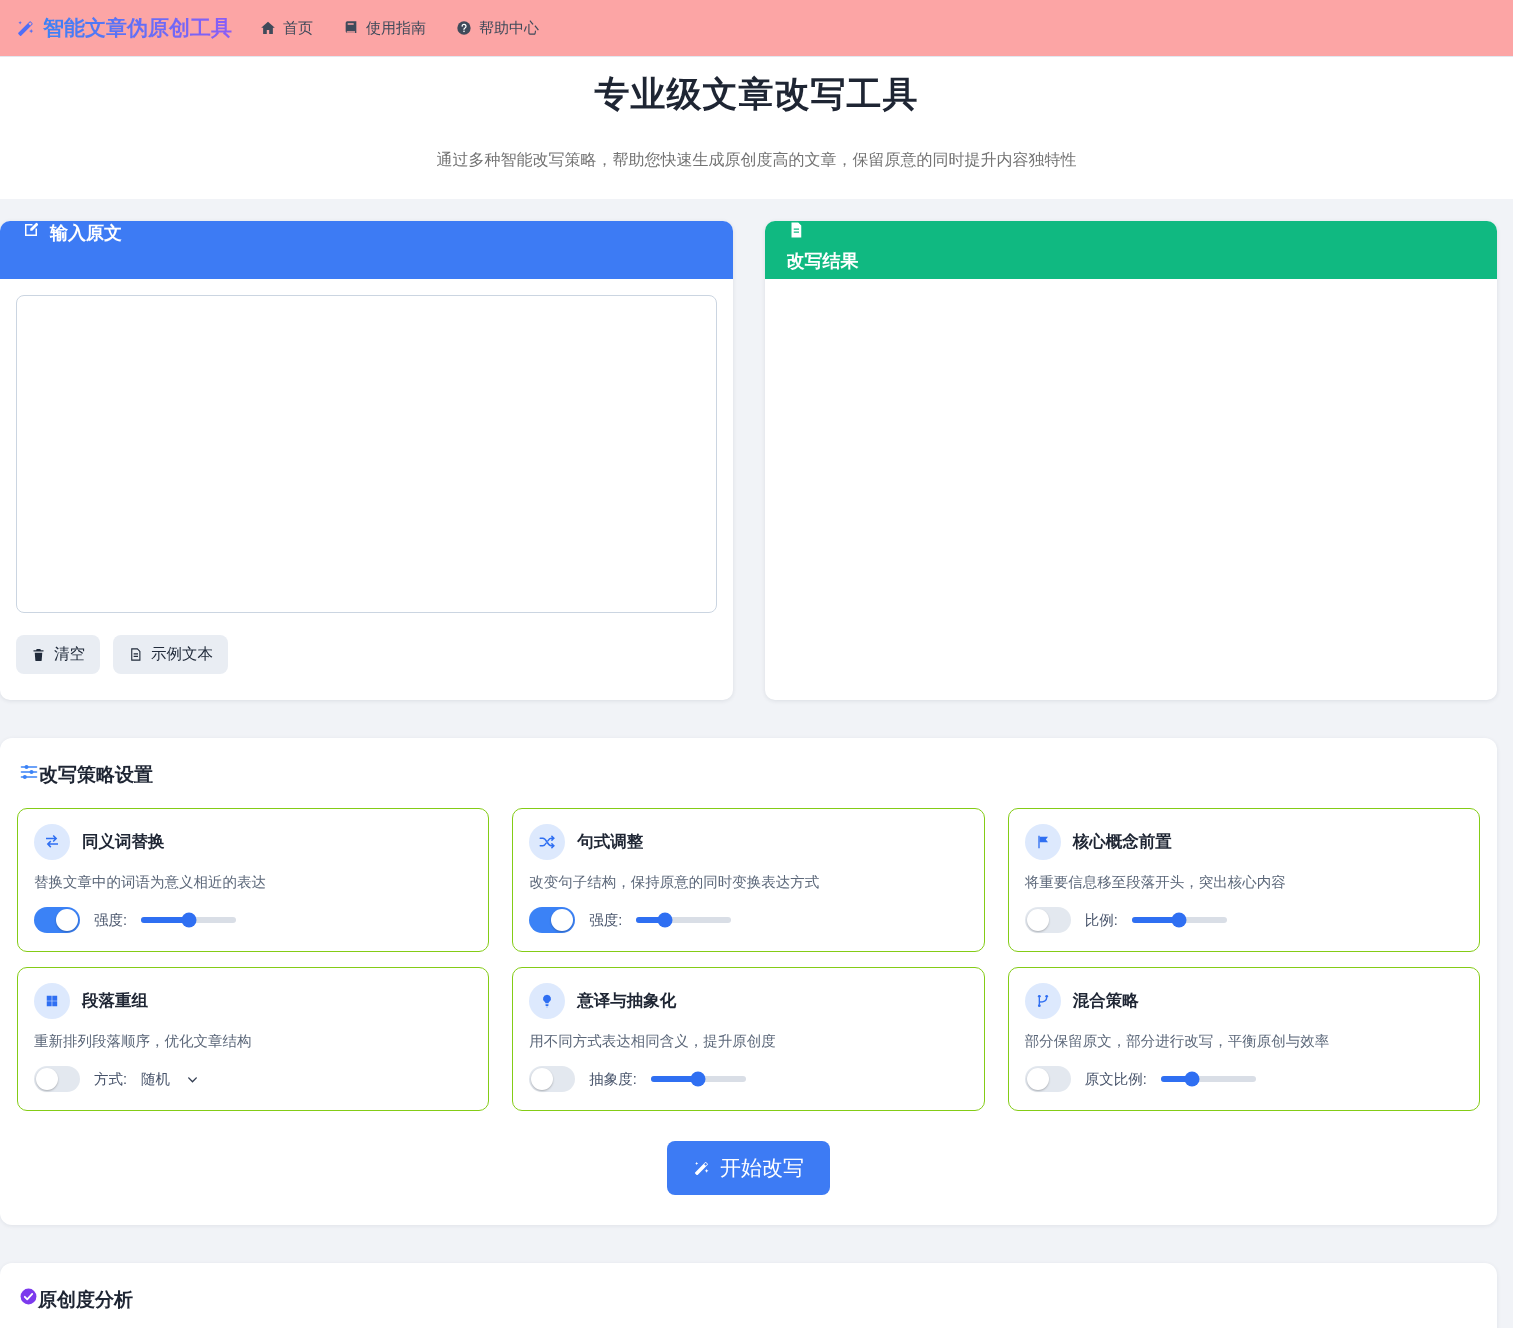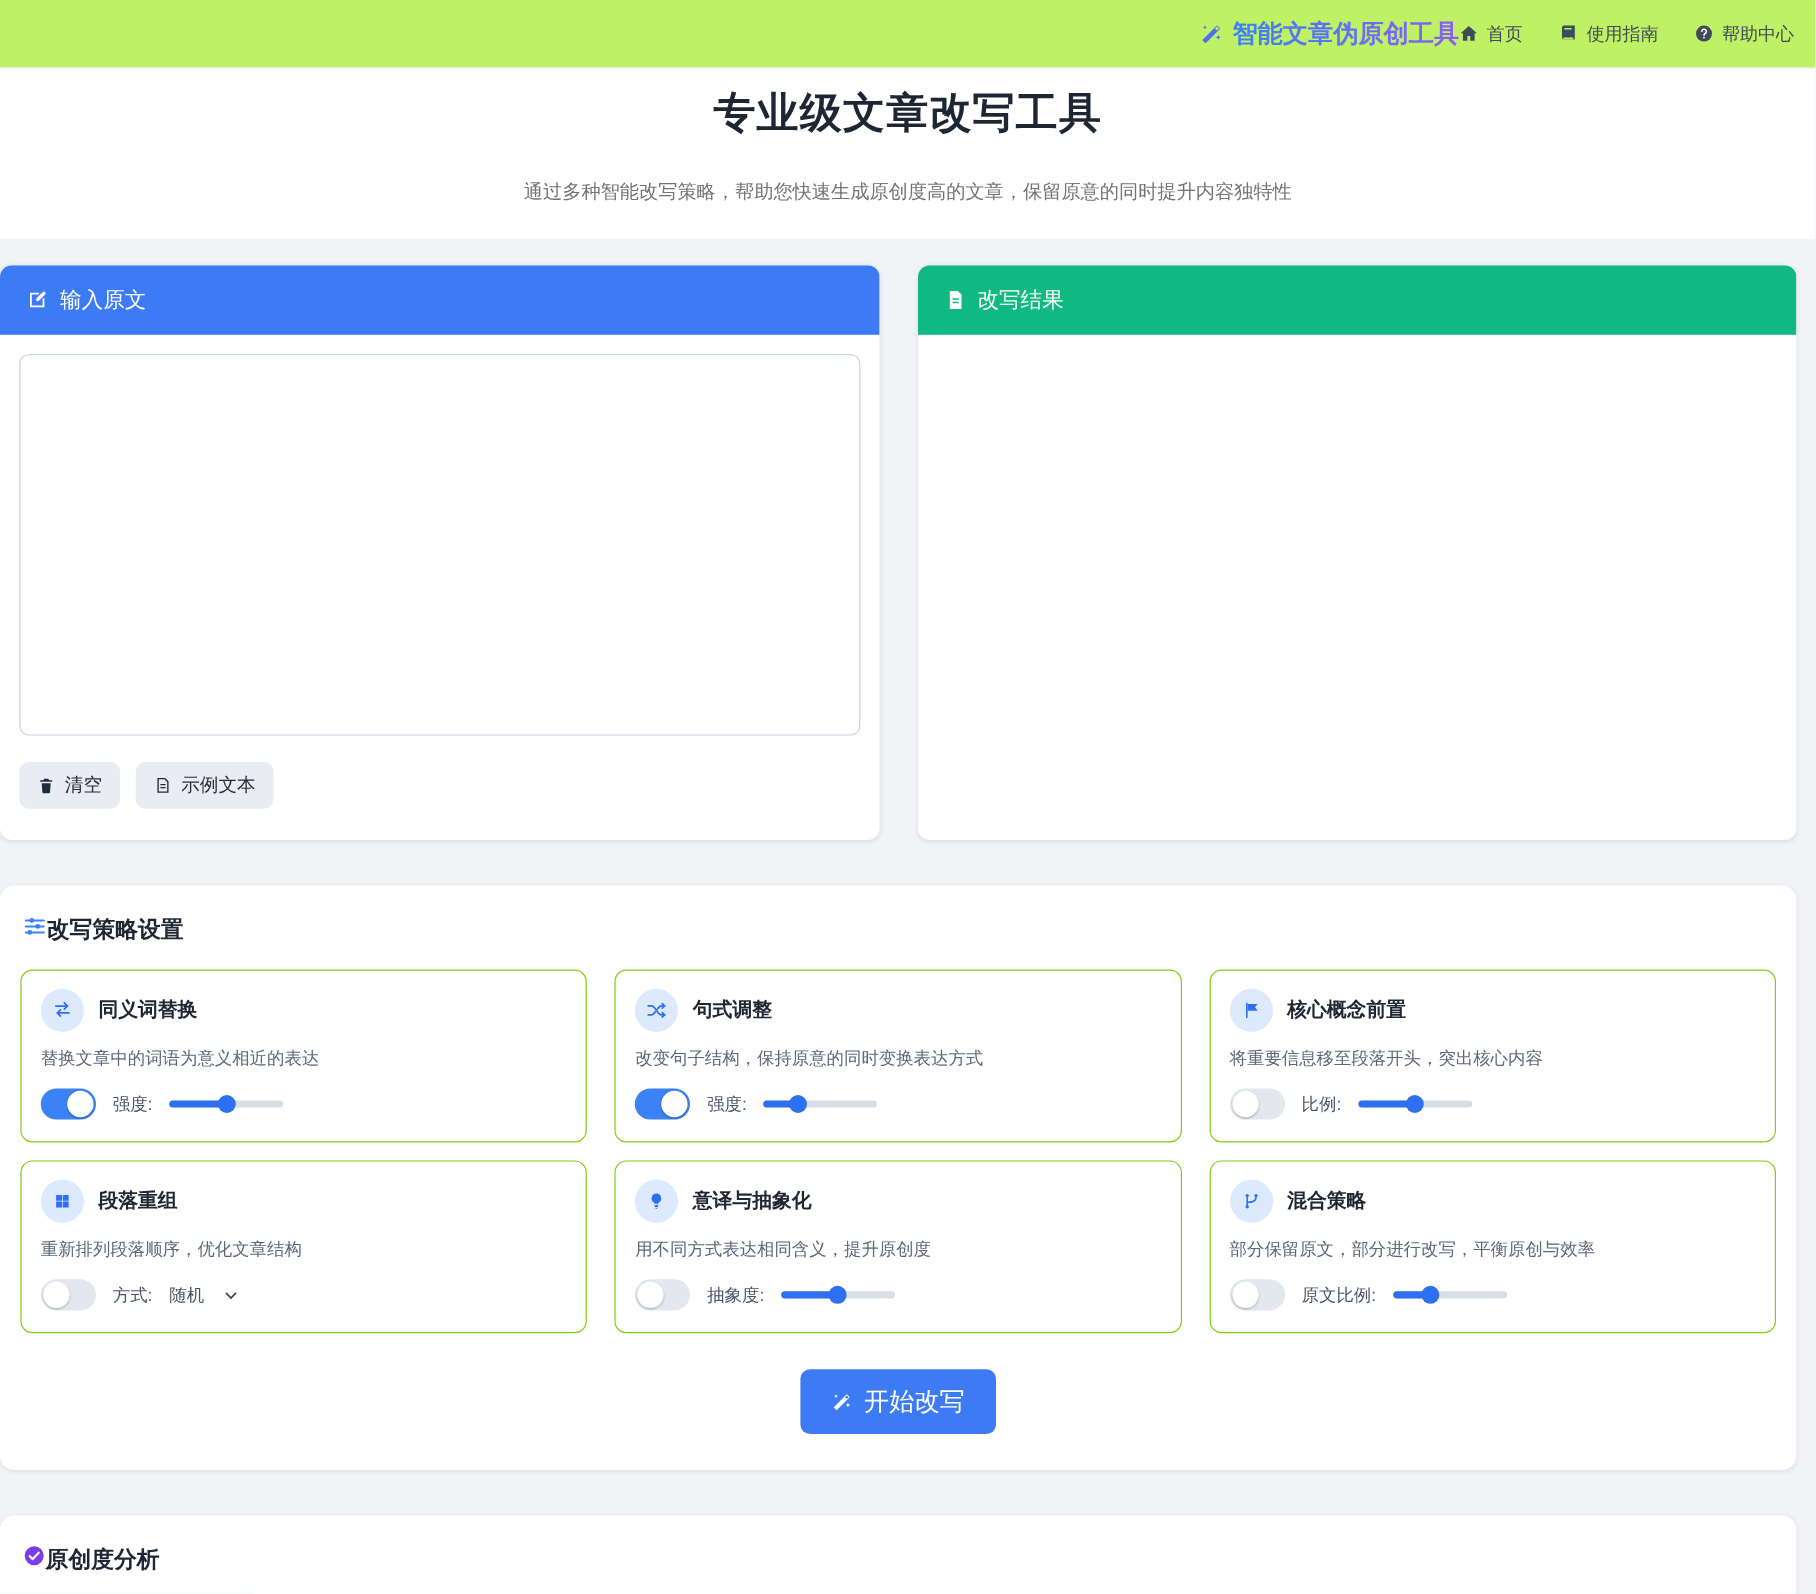--- a/index.html
+++ b/index.html
@@ -6,23 +6,24 @@
   html, body { width: 1513px; height: 1328px; overflow: hidden; }
   body {
     font-family: "Liberation Sans", "DejaVu Sans", sans-serif;
     background: #f1f3f7;
     color: #1e293b;
   }
   svg { display: block; }
 
   
   .navbar {
-    height: 57px; background: #bef264; border-bottom: 1px solid #e2e8f0;
-    display: flex; align-items: center; justify-content: flex-end;
+    height: 57px; background: #fca5a5; border-bottom: 1px solid #e2e8f0;
+    display: flex; align-items: center; justify-content: flex-start;
     padding: 0 18px 0 16px;
+    gap: 28px;
   }
   .brand { display: flex; align-items: center; gap: 8px; cursor: pointer; }
   .brand .wand { color: #4f6ef7; }
   .brand-text {
     font-size: 21px; font-weight: bold;
     background: linear-gradient(90deg, #3b82f6, #8b5cf6);
     -webkit-background-clip: text; background-clip: text; color: transparent;
   }
   .nav-links { display: flex; align-items: center; gap: 30px; }
   .nav-link { display: flex; align-items: center; gap: 7px; color: #3f4a5a; font-size: 15px; cursor: pointer; }
@@ -34,25 +35,25 @@
   .hero-subtitle { margin-top: 32px; font-size: 16px; color: #737373; }
 
   
   .panels { display: flex; gap: 32px; margin: 22px 16px 0 0; }
   .panel {
     flex: 1; background: #ffffff; border-radius: 10px;
     box-shadow: 0 1px 4px rgba(30,41,59,.10); overflow: hidden;
     display: flex; flex-direction: column;
   }
   .panel-header {
-    height: 58px; display: flex; align-items: center; gap: 10px;
-    padding: 0 22px; color: #ffffff; font-size: 18px; font-weight: normal;
+    height: 58px; display: flex; align-items: flex-start; gap: 10px;
+    padding: 0 22px; color: #ffffff; font-size: 18px; font-weight: bold;
   }
   .panel-header.blue { background: #3d7bf4; }
-  .panel-header.green { background: #10b981; }
+  .panel-header.green { background: #10b981; flex-direction: column; }
   .panel-body { padding: 16px 16px 26px; display: flex; flex-direction: column; }
   .panel-body.result { padding: 16px 26px 26px; }
   textarea.text-area {
     width: 100%; height: 318px; border: 1px solid #cbd5e1; border-radius: 8px;
     resize: none; font-family: "Liberation Sans", sans-serif; font-size: 15px;
     padding: 12px; outline: none; background: #fff; color: #1e293b;
   }
   .panel-actions { display: flex; gap: 13px; margin-top: 22px; }
   .soft-btn {
     display: inline-flex; align-items: center; gap: 8px;

